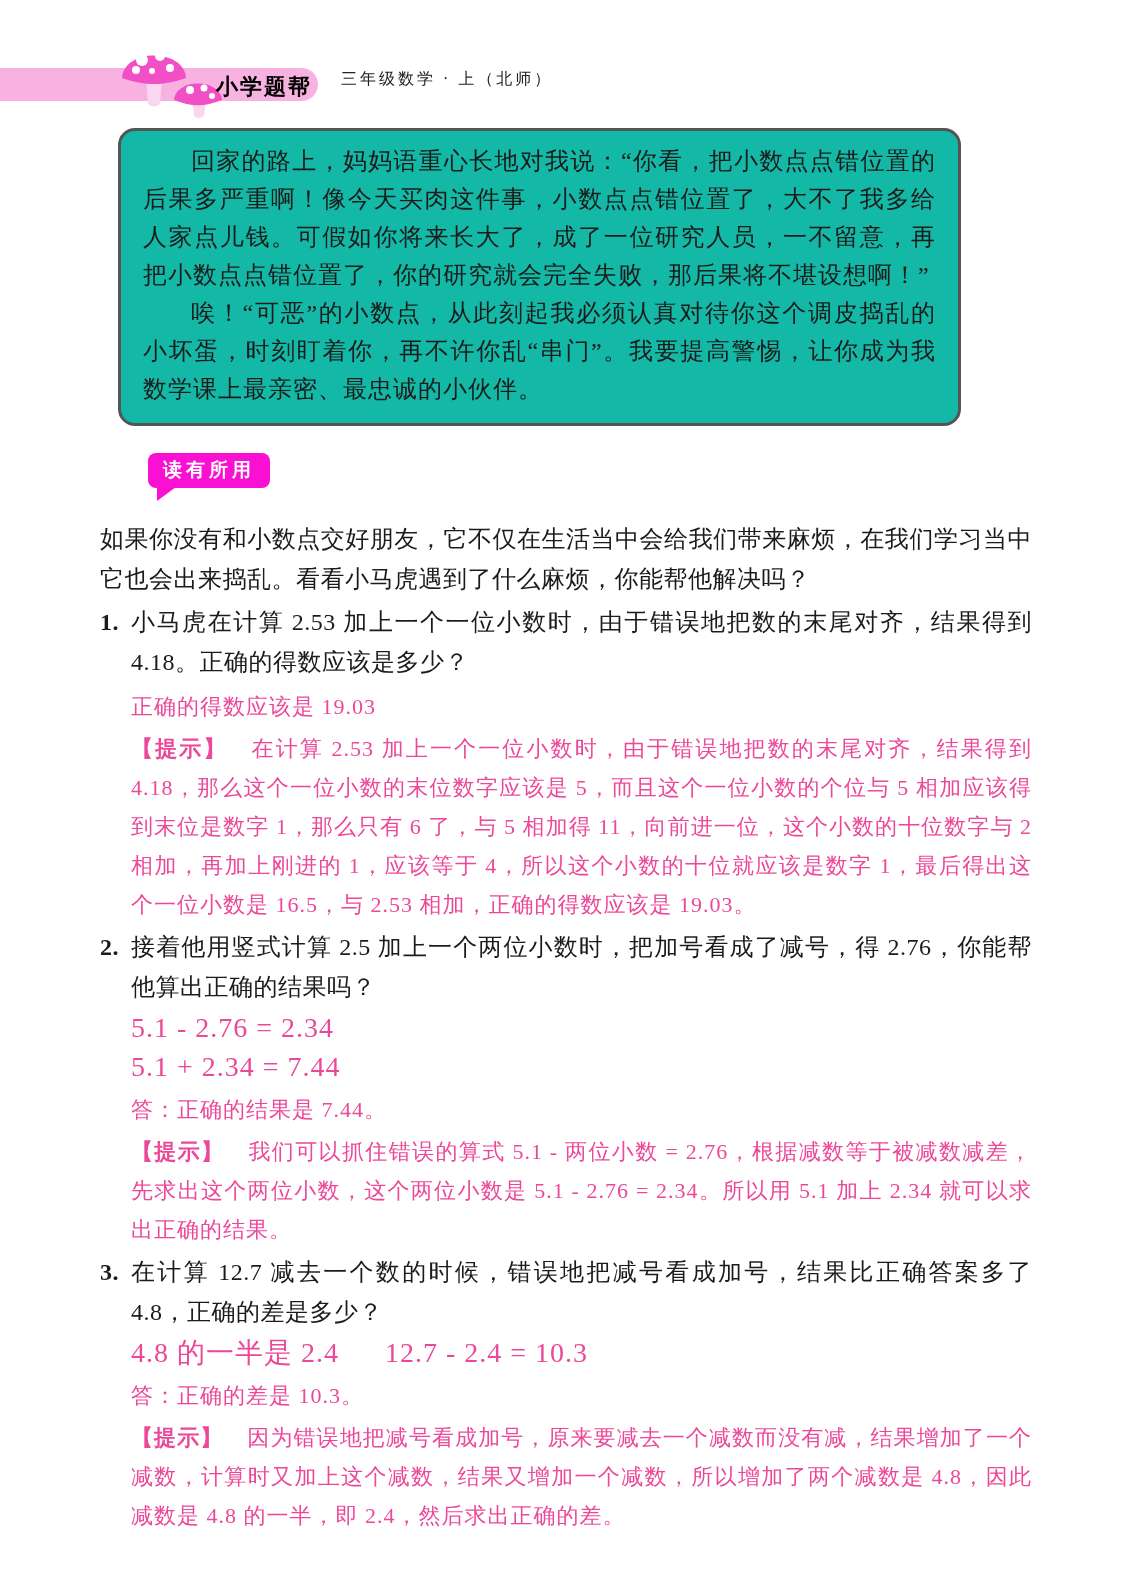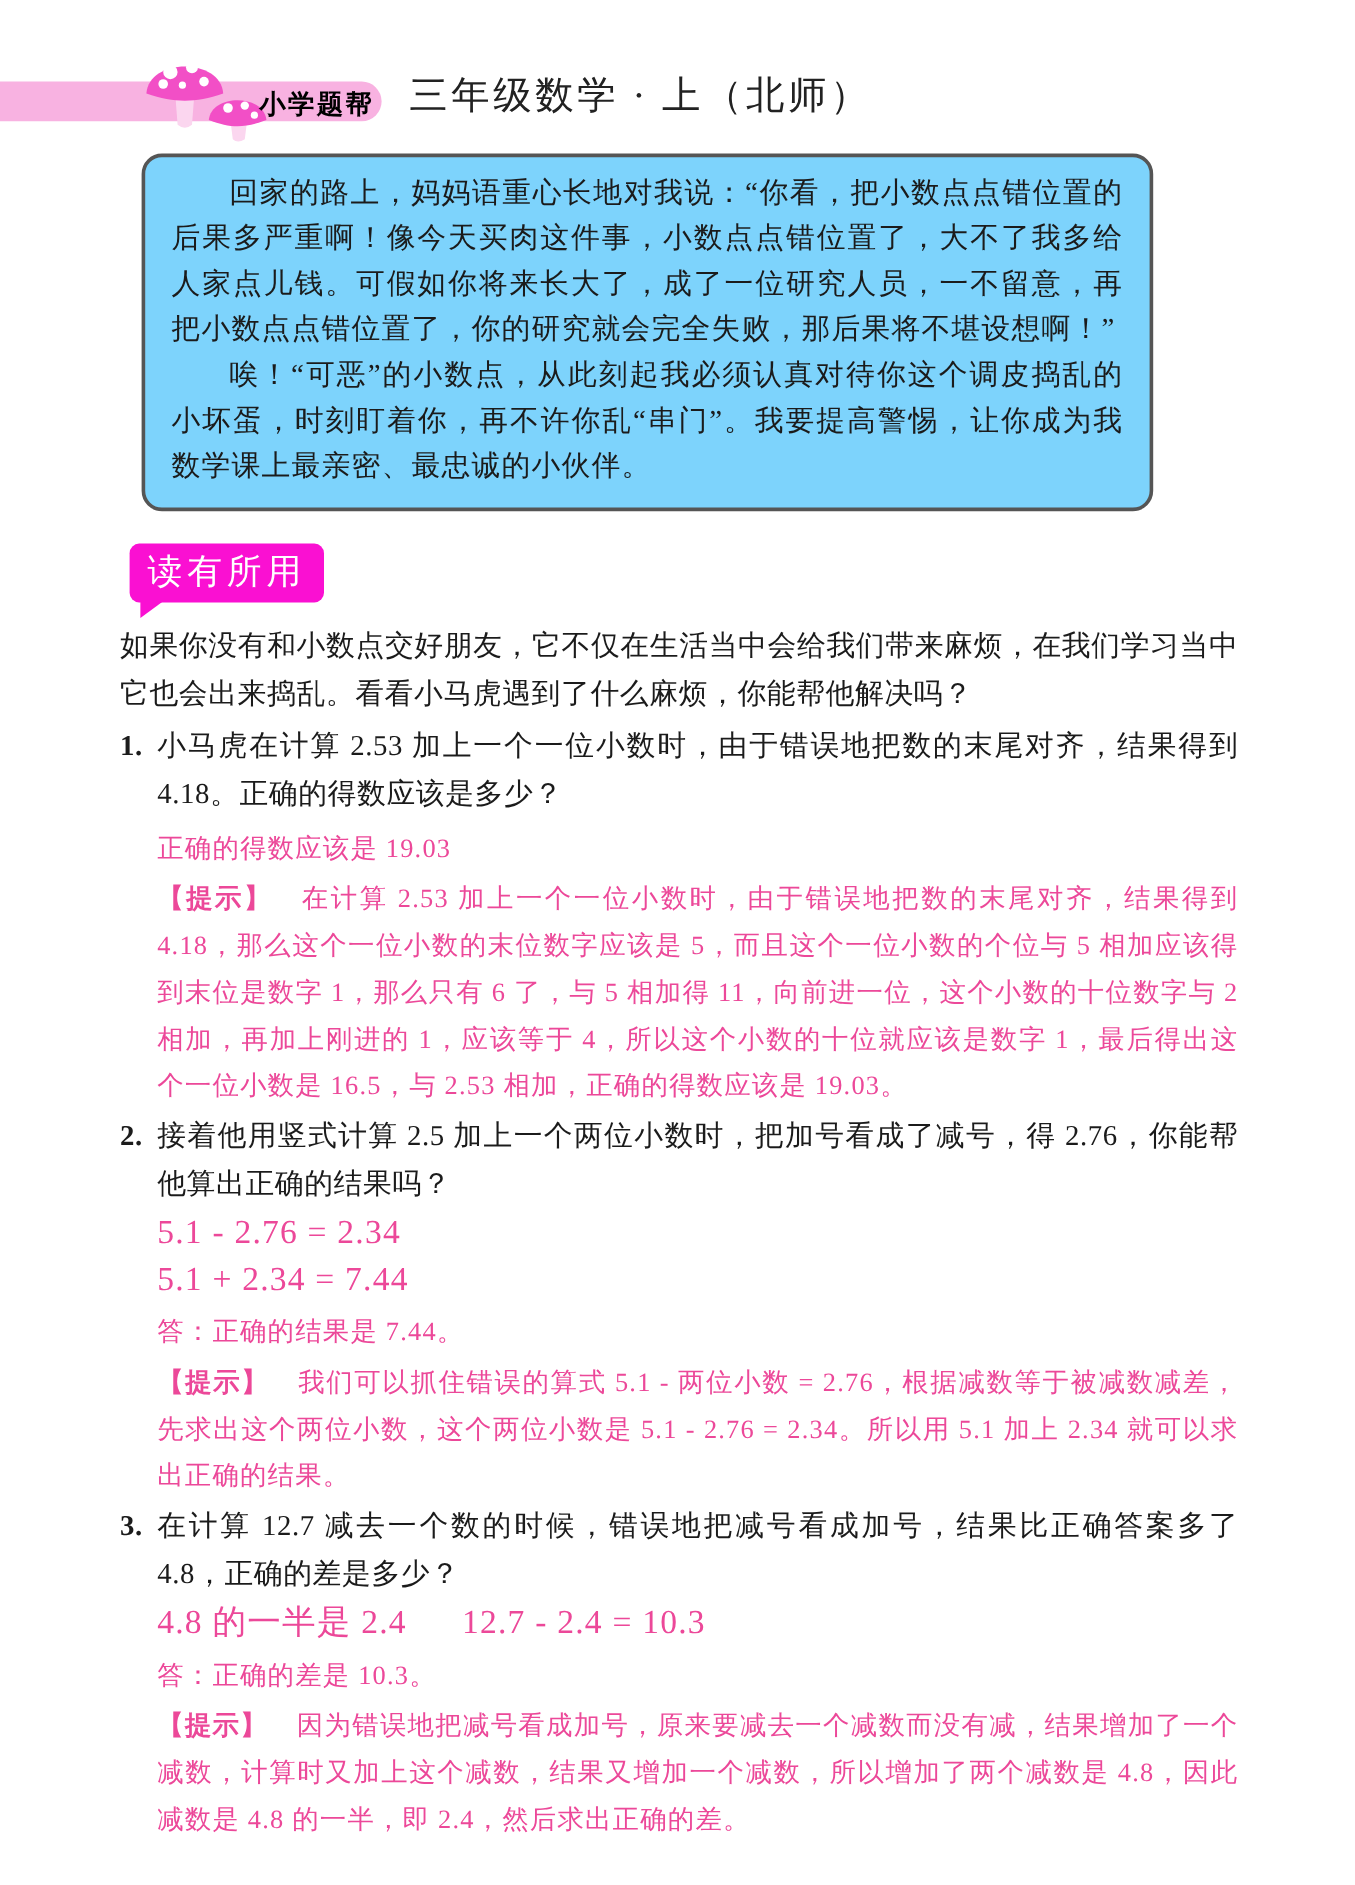--- a/index.html
+++ b/index.html
@@ -29,53 +29,54 @@
     position:absolute;
     left:216px; top:72px;
     font-size:22px;
     font-weight:bold;
     color:#000000;
     letter-spacing:2px;
     white-space:nowrap;
   }
   .book-title{
     position:absolute;
-    left:341px; top:58px;
-    font-size:32px;
+    left:341px; top:69px;
+    font-size:16px;
     color:#222222;
     letter-spacing:3px;
     white-space:nowrap;
   }
   
   .story-box{
     box-sizing:border-box;
     margin:128px 113px 0 118px;
     width:843px;
     border:3px solid #555555;
     border-radius:17px;
     padding:11px 22px 15px 22px;
     font-size:24px;
     line-height:38px;
     text-align:justify;
-    background:#7dd3fc;
+    background:#14b8a6;
   }
   .story-box p{margin:0;text-indent:2em;letter-spacing:1px;}
   
   .bubble-wrap{margin:27px 0 0 108px;height:52px;}
   .bubble{
     position:relative;
     display:inline-block;
     background:#fa10d2;
     color:#ffffff;
-    font-weight:normal;
-    font-size:29px;
+    font-weight:bold;
+    font-size:19px;
     letter-spacing:4px;
     padding:4px 15px 5px 15px;
     border-radius:8px;
     font-family:"Liberation Sans","DejaVu Sans",sans-serif;
+    margin-left:40px;
   }
   .bubble::after{
     content:"";
     position:absolute;
     left:9px; bottom:-13px;
     width:0;height:0;
     border-top:14px solid #fa10d2;
     border-right:19px solid transparent;
   }
   

